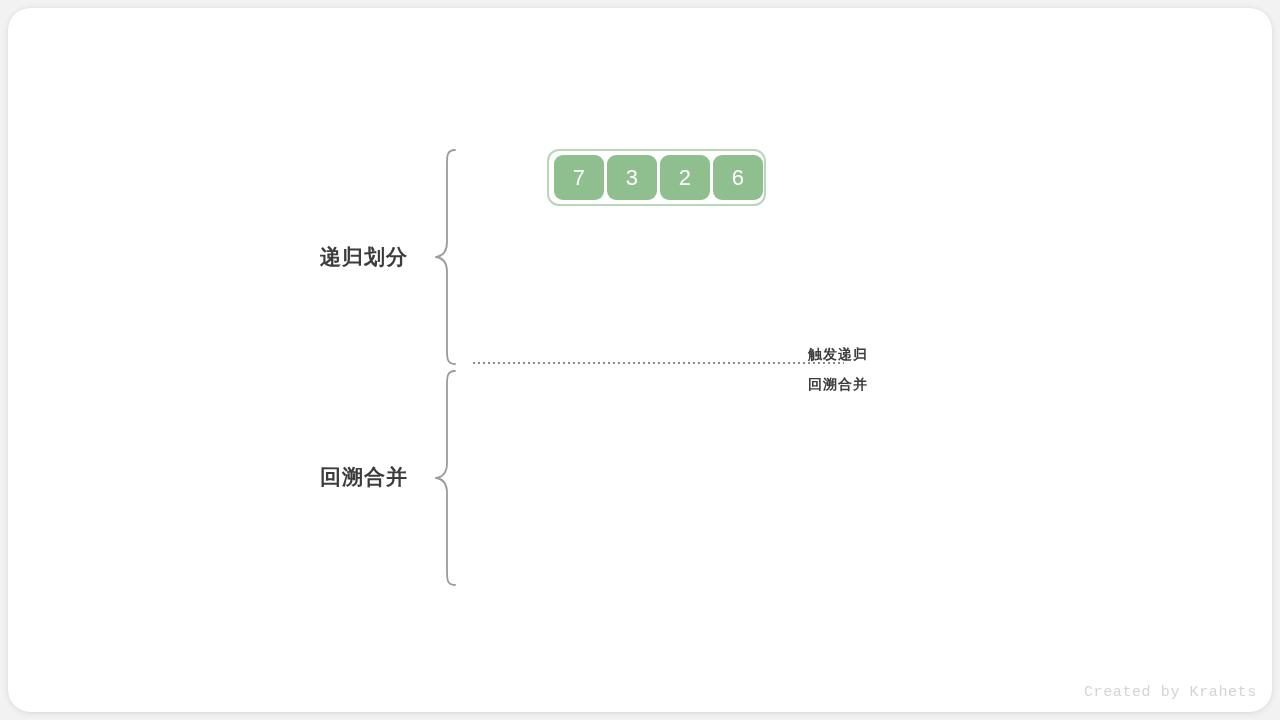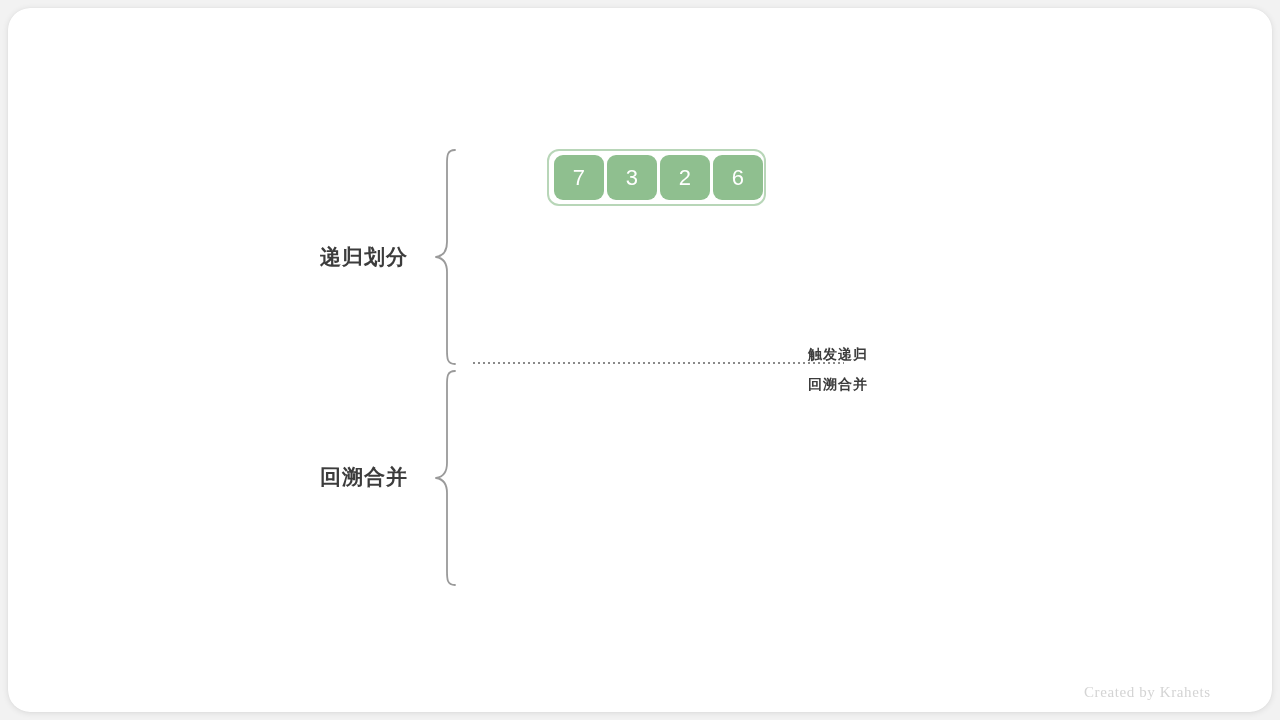--- a/index.html
+++ b/index.html
@@ -112,21 +112,21 @@
     line-height: 30px;
     white-space: nowrap;
   }
 
   
   #watermark {
     position: absolute;
     left: 1076px;
     top: 676px;
     color: #d4d4d4;
-    font-family: Liberation Serif, serif;
+    font-family: Liberation Mono, monospace;
     font-size: 15px;
     letter-spacing: 0.6px;
     white-space: nowrap;
   }
 </style>
 </head>
 <body>
 
 <div id="page">
   <div id="card">

